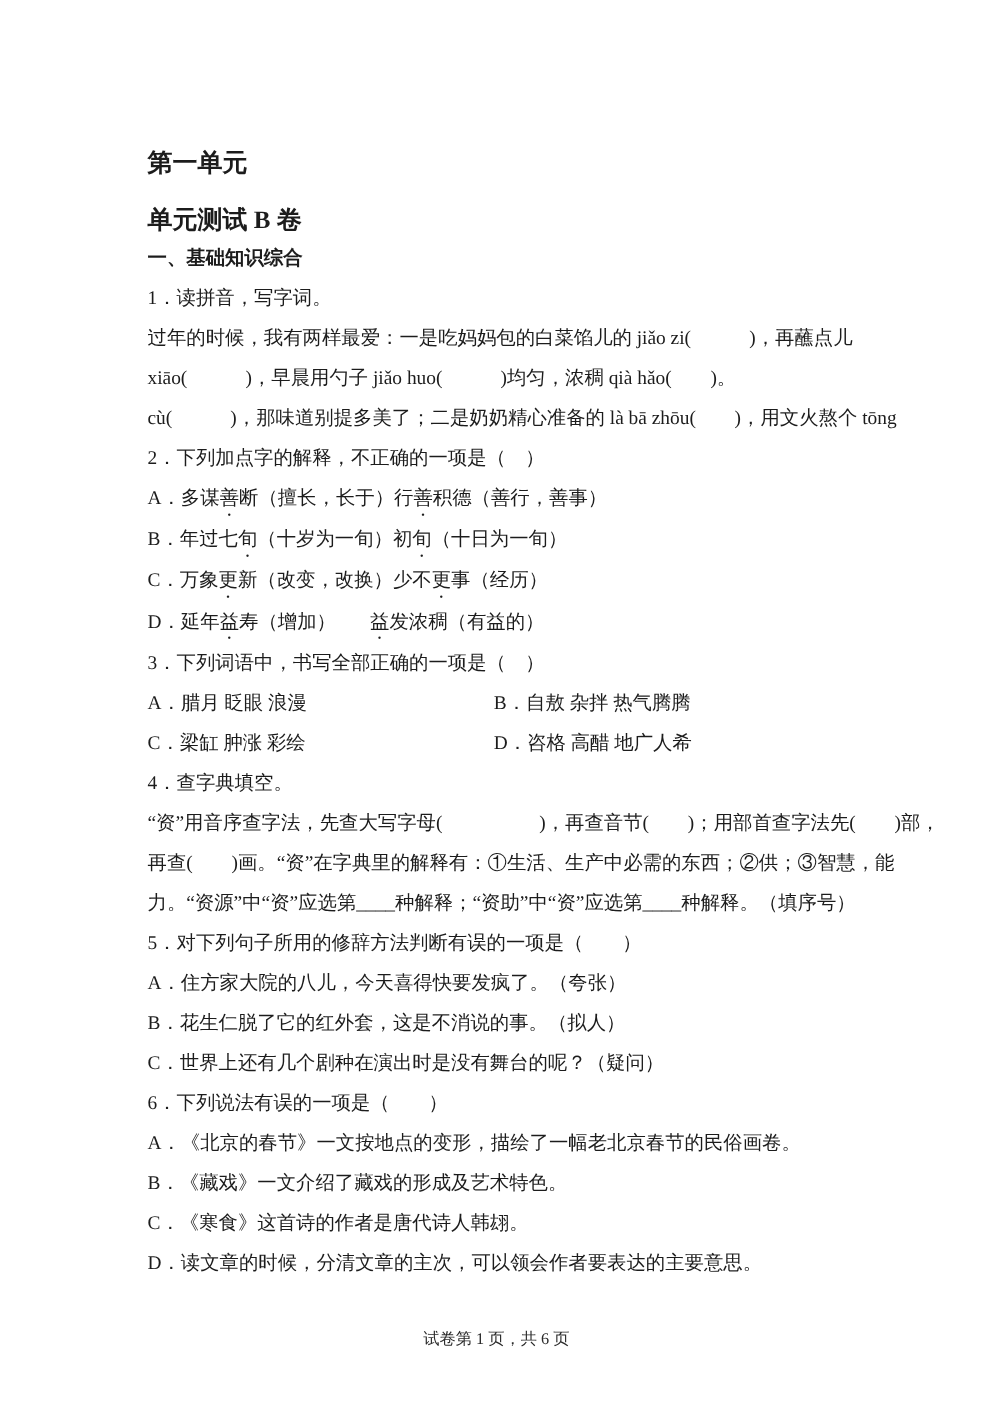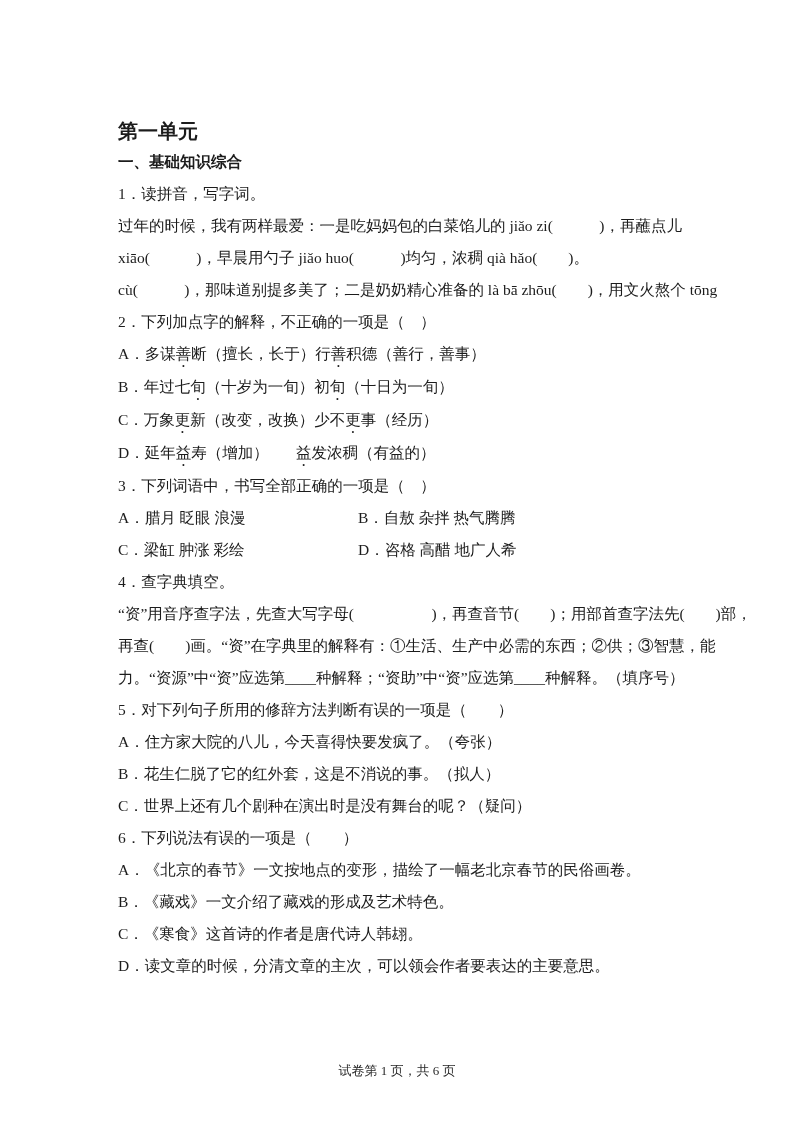--- a/index.html
+++ b/index.html
@@ -30,21 +30,21 @@
     font-weight: bold;
     line-height: 32px;
     white-space: nowrap;
   }
   .line {
     font-size: 15.5px;
     line-height: 32px;
     white-space: nowrap;
   }
   .q2c1 { display: inline-block; min-width: 178px; }
-  .q3row { display: flex; }
+  .q3row { display: flex; gap: 37px; }
   .q3cell1 { flex: 0 0 240px; width: 240px; }
   .emdot {
     -webkit-text-emphasis: filled dot #1c1c1c;
     text-emphasis: filled dot #1c1c1c;
     -webkit-text-emphasis-position: under right;
     text-emphasis-position: under right;
   }
   .footer {
     position: absolute;
     left: 1px; right: 0; top: 1061px;
@@ -54,20 +54,21 @@
     color: #2a2a2a;
   }
 </style>
 </head>
 <body>
 
 <div class="page">
   <div class="doc">
 
     <h1 class="title">第一单元</h1>
+    <h2 class="title title-second">单元测试 B 卷</h2>
 
     <div class="sec-heading">一、基础知识综合</div>
 
     <div class="line">1．读拼音，写字词。</div>
     <div class="line">过年的时候，我有两样最爱：一是吃妈妈包的白菜馅儿的 jiǎo zi(　　　)，再蘸点儿</div>
     <div class="line">xiāo(　　　)，早晨用勺子 jiǎo huo(　　　)均匀，浓稠 qià hǎo(　　)。</div>
     <div class="line">cù(　　　)，那味道别提多美了；二是奶奶精心准备的 là bā zhōu(　　)，用文火熬个 tōng</div>
 
     <div class="line">2．下列加点字的解释，不正确的一项是（　）</div>
     <div class="line">

